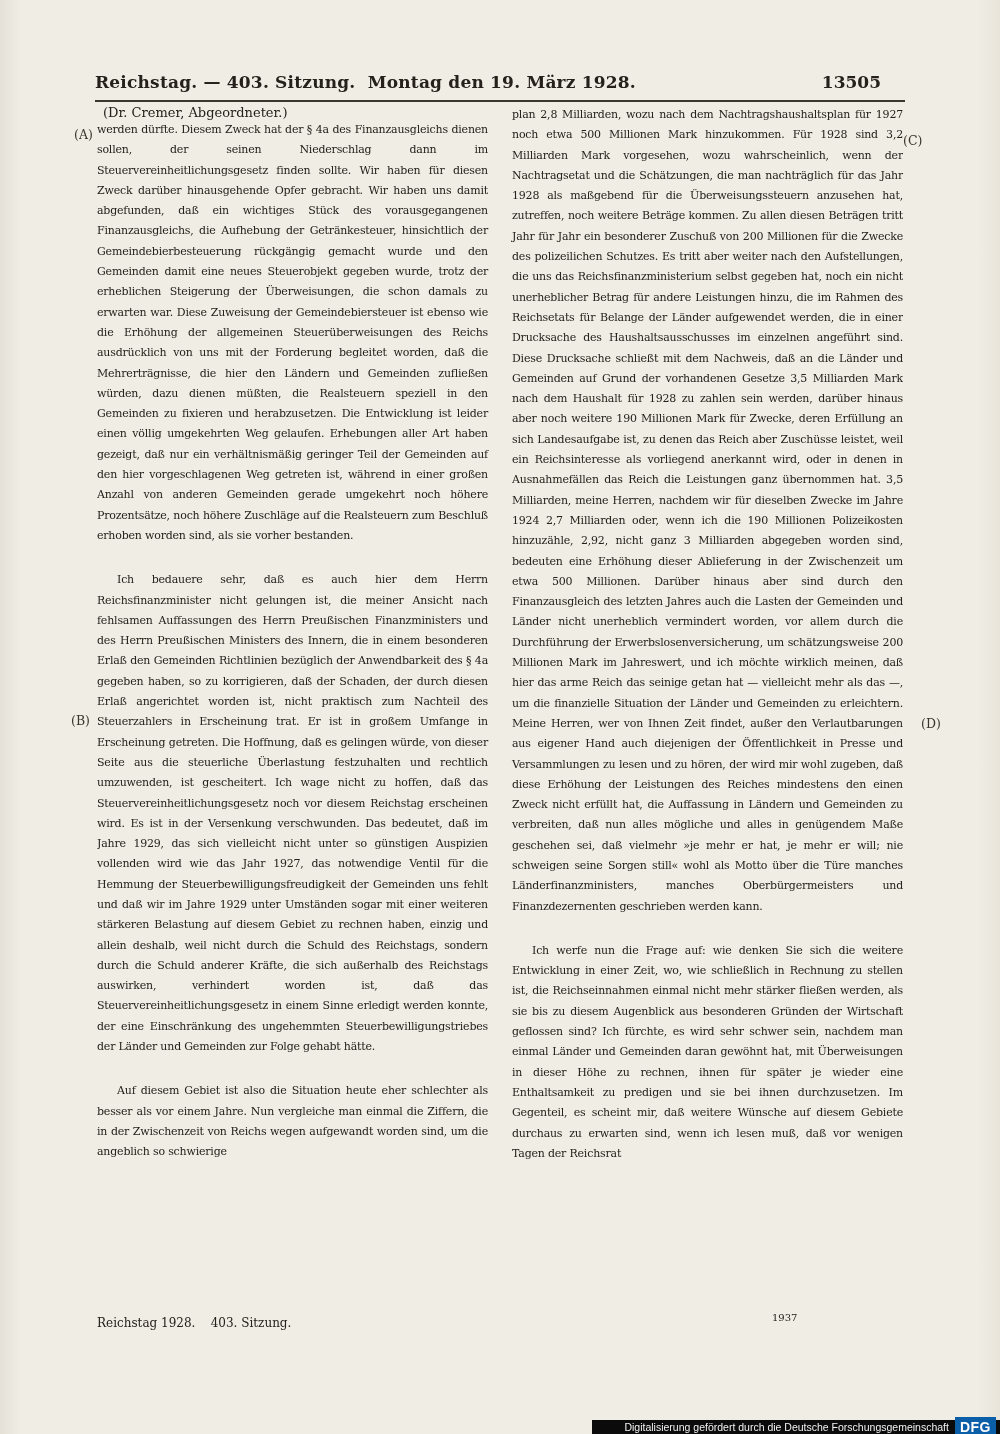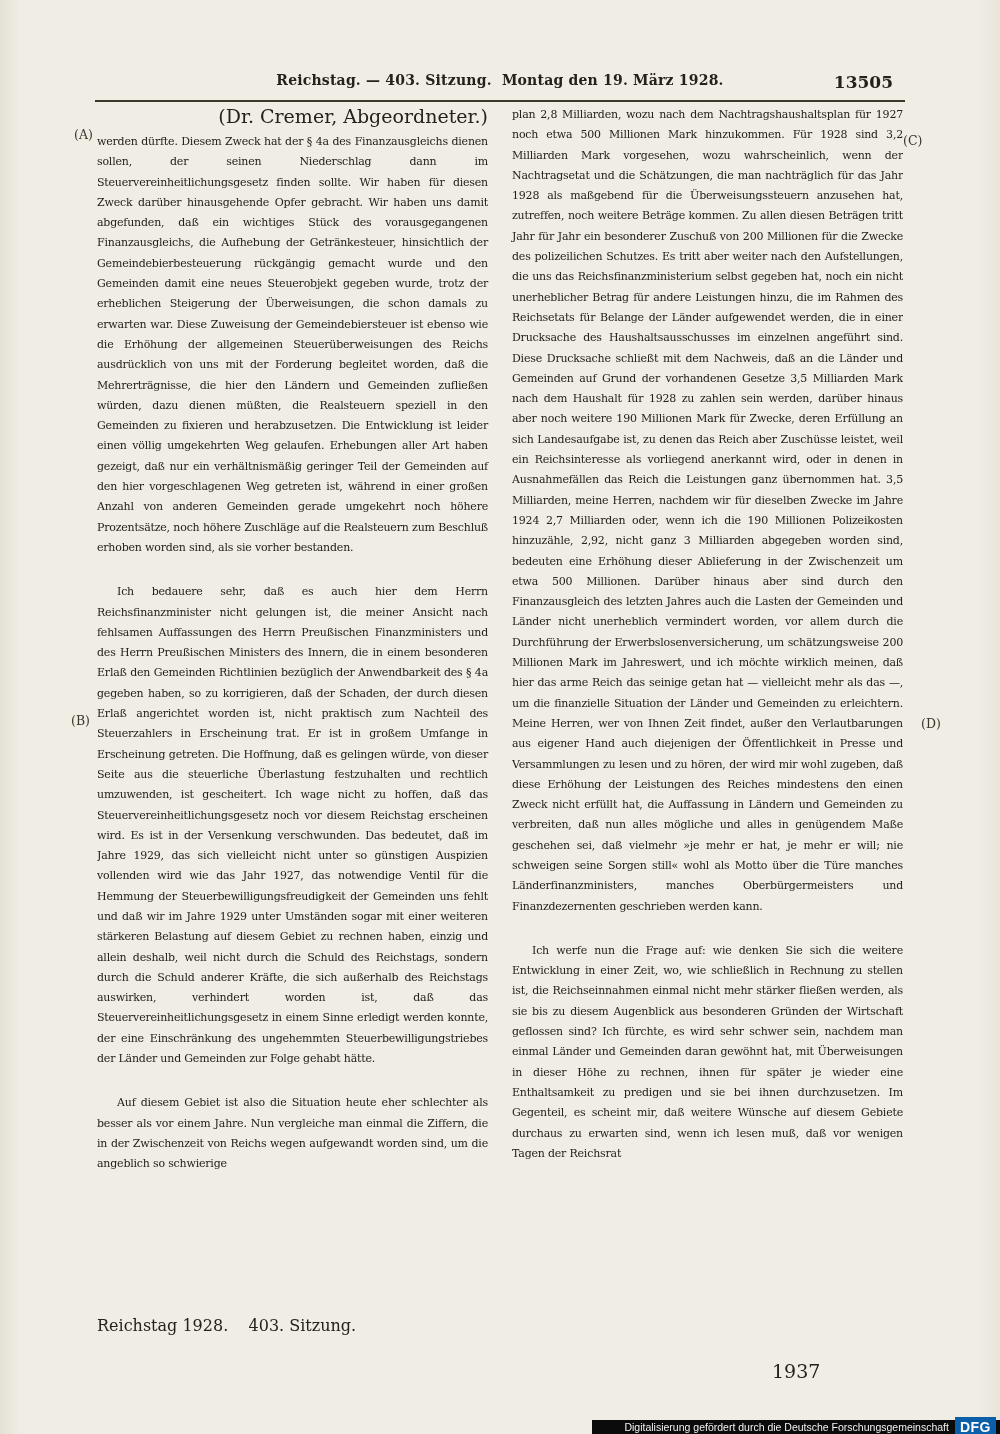--- a/index.html
+++ b/index.html
@@ -15,64 +15,60 @@
     position:absolute; inset:0;
     background:linear-gradient(90deg,#e4e0d6 0px,#f0ede5 20px,#f0ede5 978px,#e8e4da 1000px);
   }
   .header {
     position:absolute; top:72px; left:95px; width:810px;
     border-bottom:2px solid #3d372d;
     padding-bottom:7px;
     height:30px;
   }
   .header-title {
-    text-align:center;
     font-weight:bold;
-    font-size:14px;
+    font-size:17px;
     white-space:pre;
     letter-spacing:0.2px;
   }
   .page-number {
-    position:absolute; right:12px; top:0;
+    position:absolute; right:24px; top:0;
     font-weight:bold; font-size:17px;
   }
   .margin-label {
     position:absolute;
     font-size:12.5px;
     color:#3a342b;
   }
   .speaker-note {
-    font-size:19px;
-    margin-bottom:5px;
+    font-size:13px;
     padding-left:6px;
-    text-align:right;
   }
   .columns {
     position:absolute; top:105px; left:97px; width:806px; height:1208px;
     display:flex; gap:24px;
     overflow:hidden;
   }
   .column { width:391px; }
   .para {
     font-size:11px;
     line-height:20.3px;
     text-align:justify;
     letter-spacing:-0.2px;
     hyphens:auto;
     -webkit-hyphens:auto;
   }
   .para.indent { text-indent:20px; margin-top:24px; }
   .footer-left {
     position:absolute; left:97px; top:1316px;
-    font-size:16px; white-space:pre;
+    font-size:12px; white-space:pre;
   }
   .footer-right {
     position:absolute; left:772px; top:1312px;
-    font-size:19px;
-    margin-top:48px;
+    font-size:10px;
   }
   .digitization-bar {
     position:absolute; right:0; bottom:0;
     height:14px; width:408px;
     background:#0b0b0b;
     display:flex; align-items:center; justify-content:flex-end;
     gap:6px; padding:0 4px 0 10px;
     font-family:"Liberation Sans", sans-serif;
     font-size:10.5px; color:#f2f2f2;
   }

